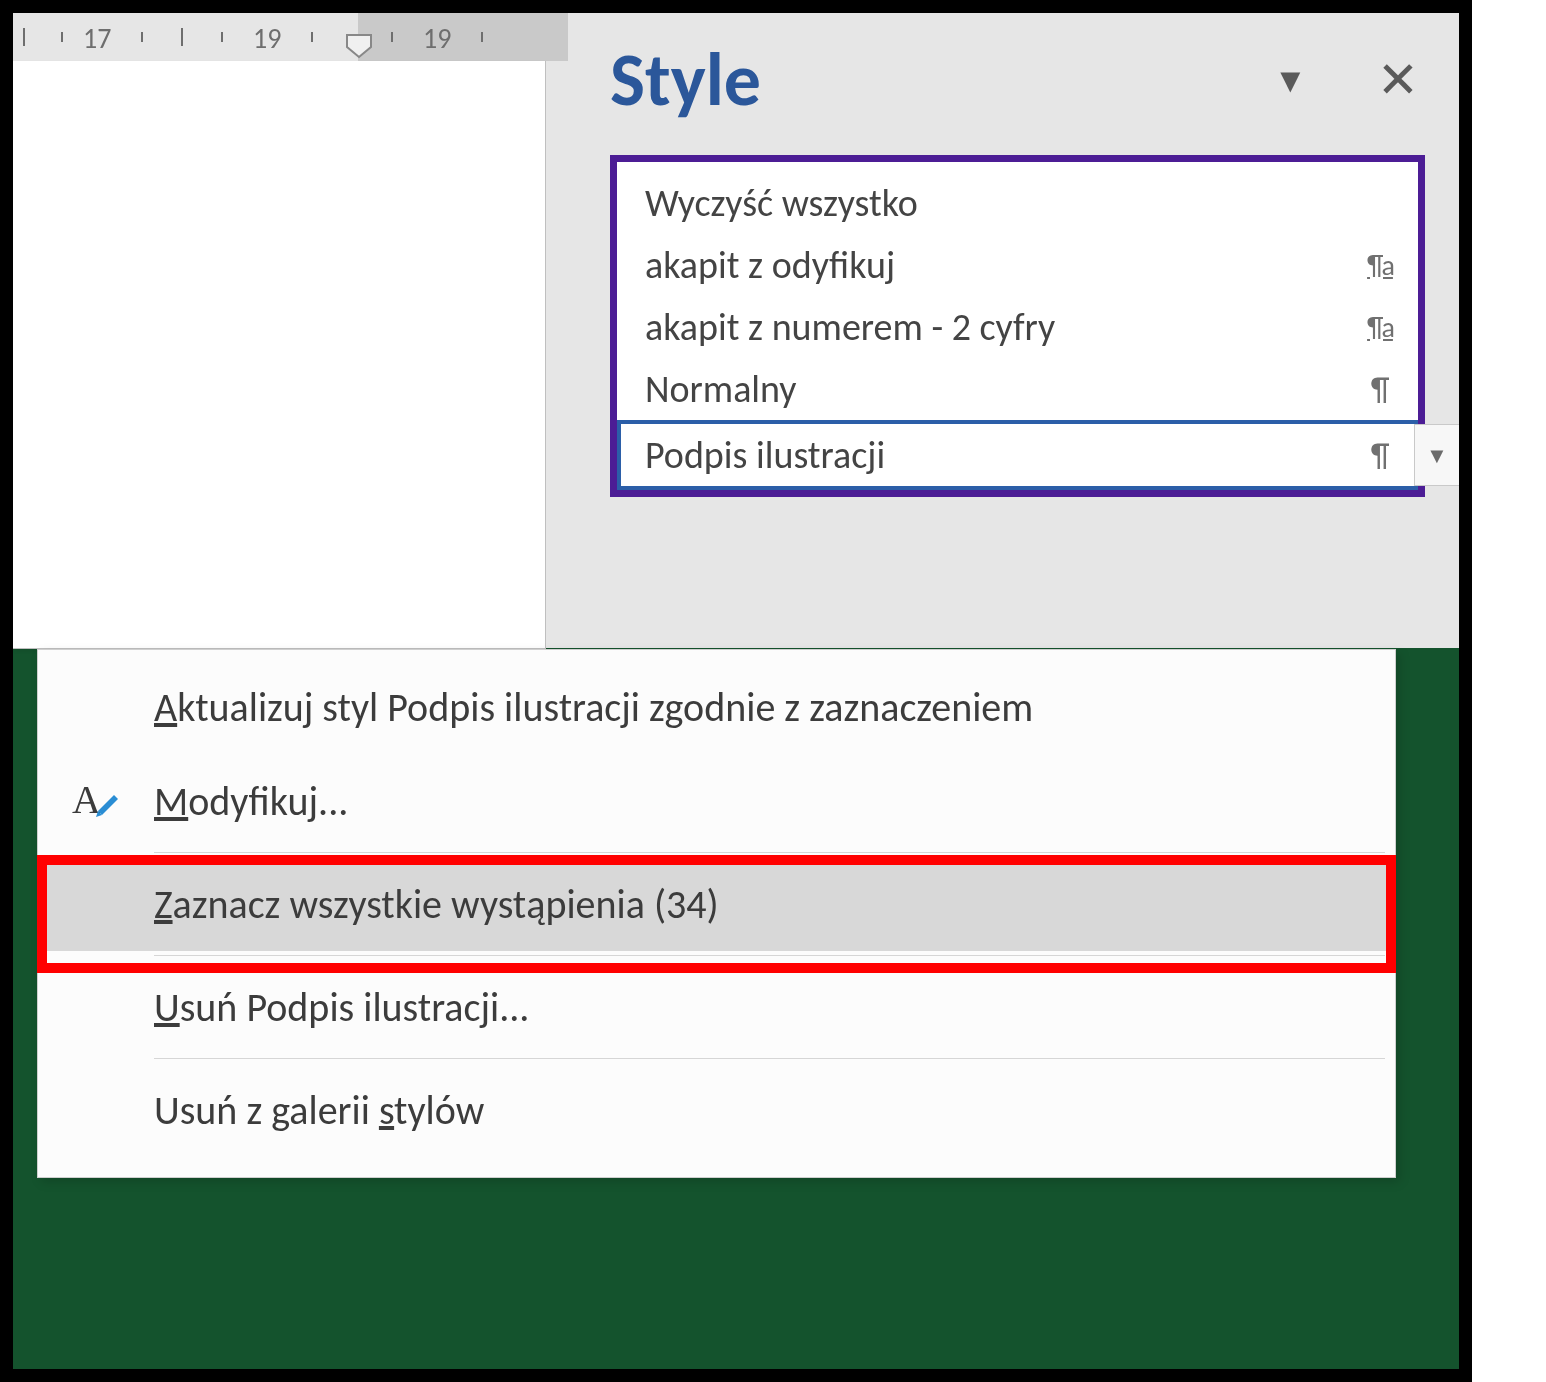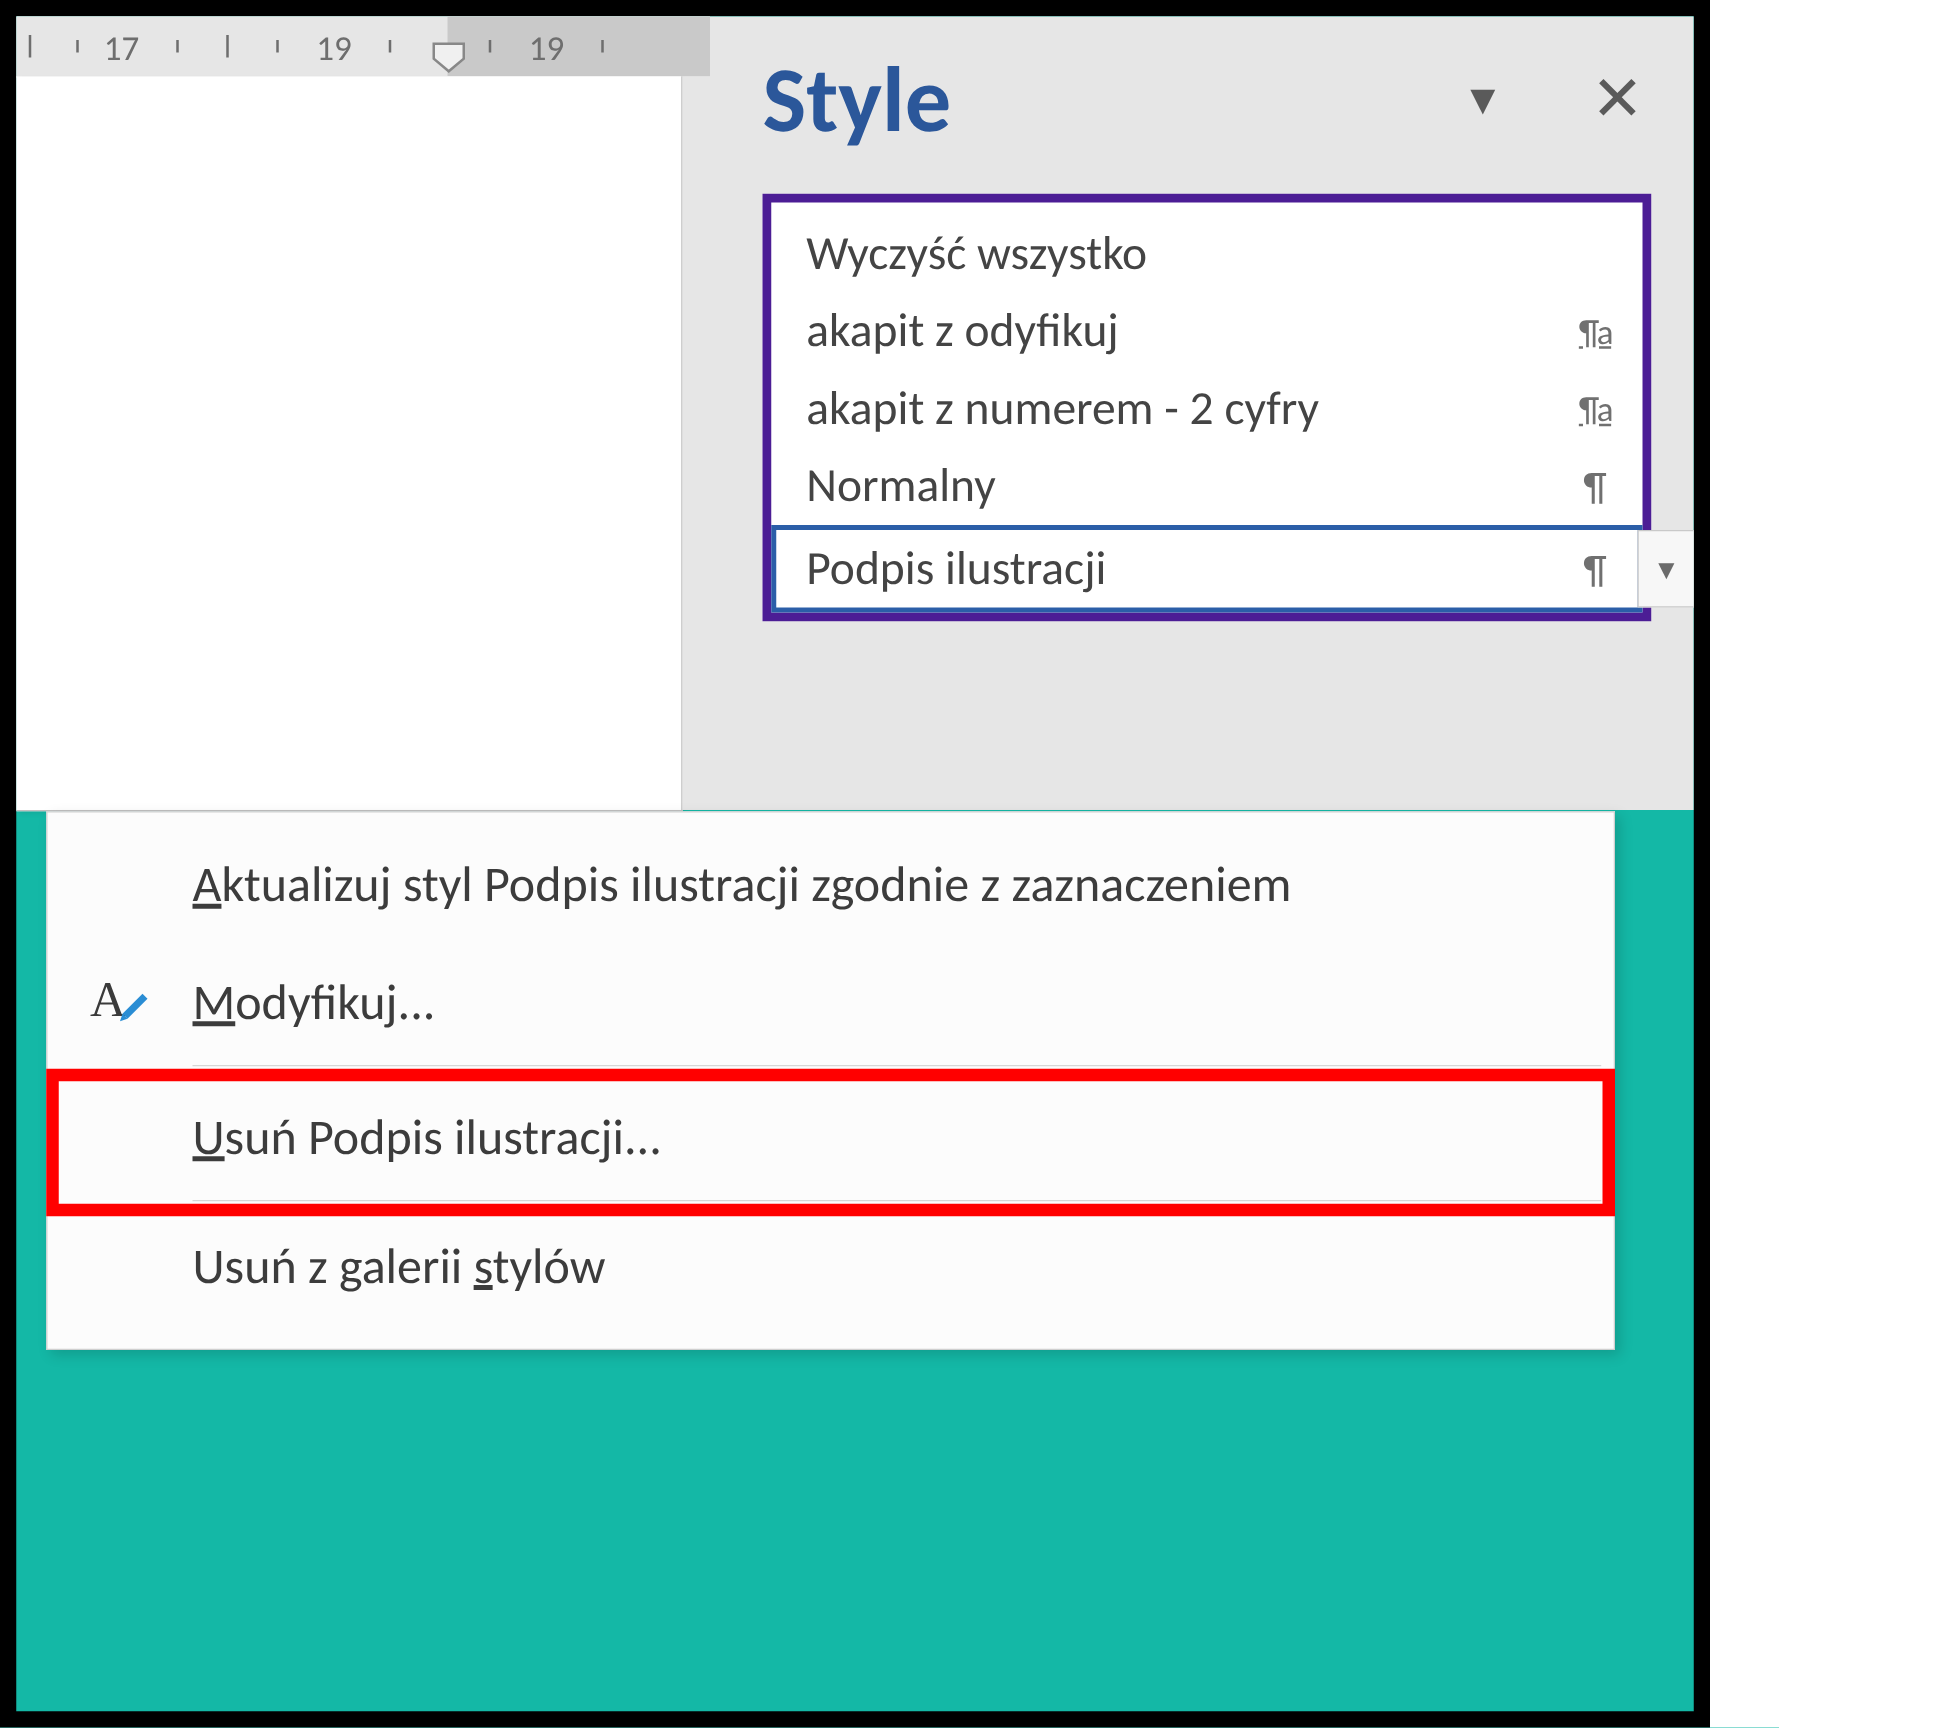--- a/index.html
+++ b/index.html
@@ -3,27 +3,27 @@
 <meta charset="utf-8">
 <style>
   html,body{margin:0;padding:0;}
   body{
     font-family:"Segoe UI","Calibri",Arial,sans-serif;
     font-size:36px;
     color:#444;
     background:#fff;
   }
   .frame{
-    width:1368px;
+    width:1472px;
     height:1382px;
     box-sizing:border-box;
     border:13px solid #000;
     position:relative;
     overflow:hidden;
-    background:#14b8a6;
+    background:#14532d;
   }
   
   .doc-area{
     position:absolute;
     left:0;top:0;
     width:555px;
     height:635px;
     background:#e6e6e6;
   }
   .ruler{
@@ -288,20 +288,26 @@
           <path d="M30 38 L34 42 L28 44 Z" fill="#2a8dd4"></path>
         </svg>
       </span>
       <span class="text">
         <span></span><span class="ul">M</span><span>odyfikuj...</span>
       </span>
     </div>
 
     <div class="menu-sep"></div>
 
+    <div class="menu-item hovered">
+      <span class="icon-col"></span>
+      <span class="text">
+        <span></span><span class="ul">Z</span><span>aznacz wszystkie wystąpienia (34)</span>
+      </span>
+    </div>
 
 
     <div class="menu-sep"></div>
 
     <div class="menu-item">
       <span class="icon-col"></span>
       <span class="text">
         <span></span><span class="ul">U</span><span>suń Podpis ilustracji...</span>
       </span>
     </div>

